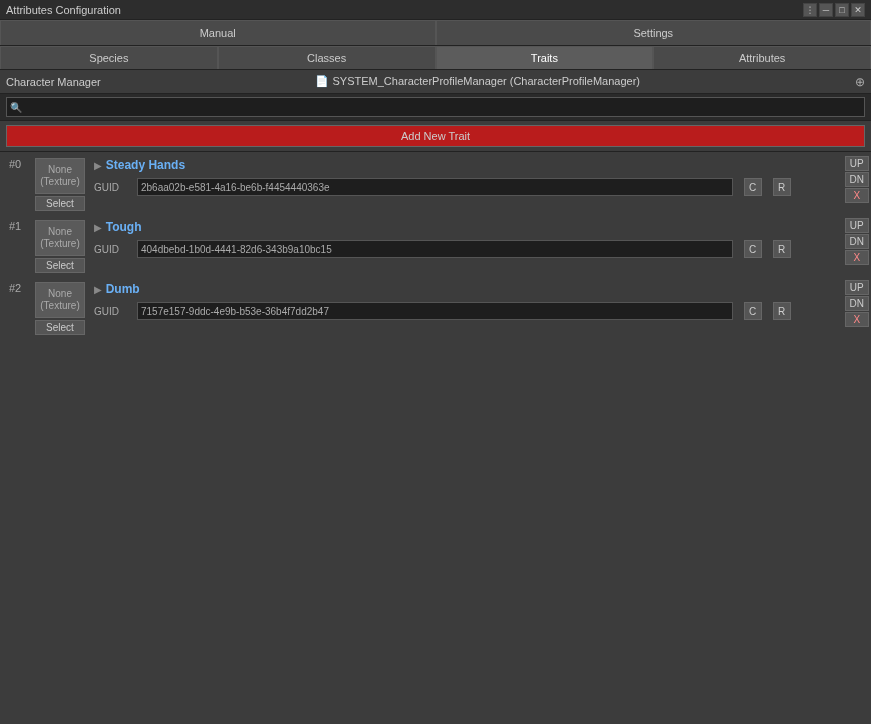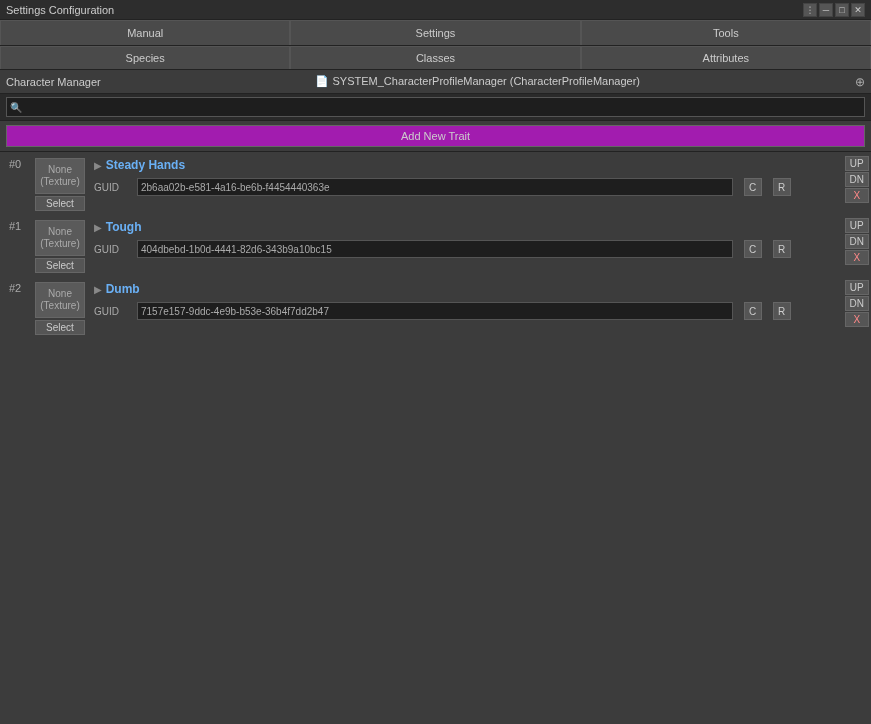--- a/index.html
+++ b/index.html
@@ -129,21 +129,21 @@
       color: #888;
       font-size: 10px;
     }
     .add-btn-row {
       padding: 4px 6px;
       background: #3c3c3c;
       border-bottom: 1px solid #222;
     }
     .add-btn {
       width: 100%;
-      background: #a21caf;
+      background: #b91c1c;
       border: 1px solid #666;
       color: #ccc;
       padding: 4px 0;
       font-size: 11px;
       cursor: pointer;
       text-align: center;
     }
     .trait-list {
       padding: 2px 0;
     }
@@ -272,38 +272,38 @@
     .main-content {
       background: #3c3c3c;
       height: calc(724px - 20px - 44px - 32px - 24px - 26px - 36px);
       overflow-y: auto;
     }
   </style>
 </head>
 <body>
 
 <div class="title-bar">
-  <span class="title-bar-text">Settings Configuration</span>
+  <span class="title-bar-text">Attributes Configuration</span>
   <div class="title-bar-controls">
     <div class="title-bar-btn">⋮</div>
     <div class="title-bar-btn">─</div>
     <div class="title-bar-btn">□</div>
     <div class="title-bar-btn">✕</div>
   </div>
 </div>
 
 <div class="tab-row">
   <div class="tab">Manual</div>
   <div class="tab">Settings</div>
-  <div class="tab">Tools</div>
 </div>
 
 <div class="subtab-row">
   <div class="subtab">Species</div>
   <div class="subtab">Classes</div>
+  <div class="subtab active">Traits</div>
   <div class="subtab">Attributes</div>
 </div>
 
 <div class="manager-bar">
   <span class="manager-title">Character Manager</span>
   <span class="manager-link">📄 SYSTEM_CharacterProfileManager (CharacterProfileManager)</span>
   <span class="manager-icon">⊕</span>
 </div>
 
 <div class="search-bar">

